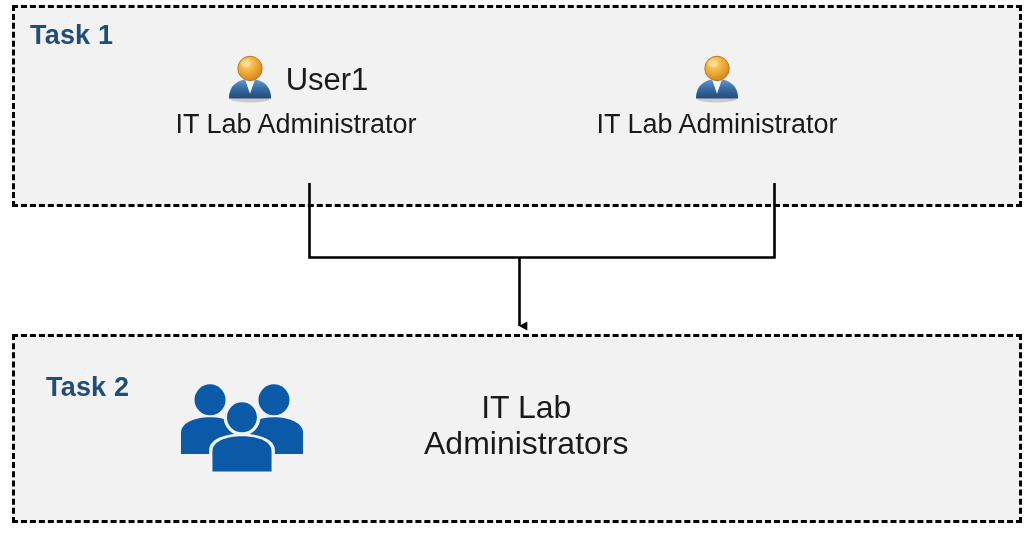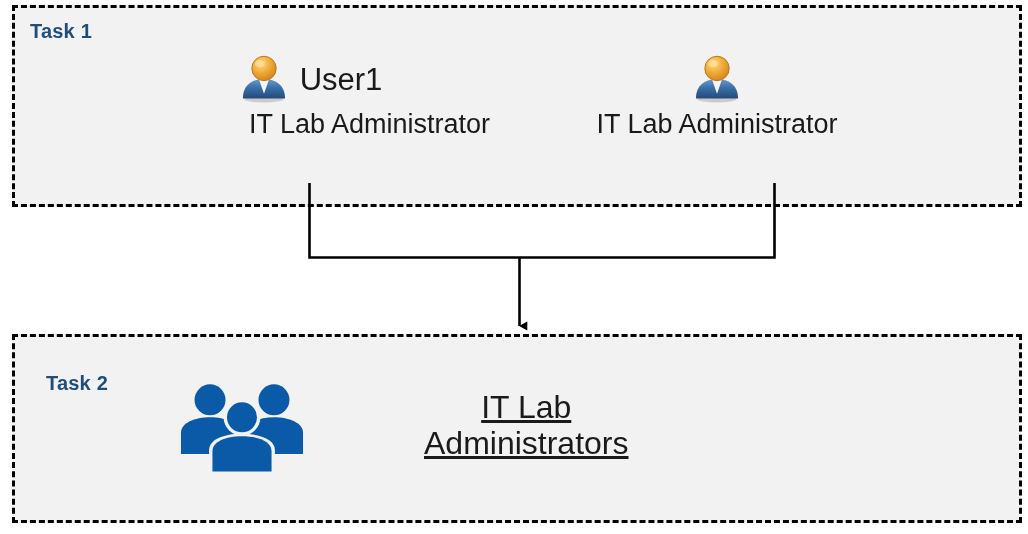--- a/index.html
+++ b/index.html
@@ -26,35 +26,35 @@
     box-sizing: border-box;
     background: #F2F2F2;
     border: 3px dashed #000000;
   }
   #task1-box { left: 12px;  top: 5px;   width: 1010px; height: 202px; }
   #task2-box { left: 12px;  top: 334px; width: 1010px; height: 189px; }
 
   .task-label {
     position: absolute;
     font-weight: bold;
-    font-size: 20px;
+    font-size: 27px;
     color: #1F4E79;
     letter-spacing: 0.2px;
     white-space: nowrap;
   }
   #task1-label { left: 30px; top: 20px; }
   #task2-label { left: 46px; top: 372px; }
 
   
   .person-group {
     position: absolute;
     width: 360px;
     text-align: center;
   }
-  #person-user1  { left: 130px; top: 50px; text-align: right; }
+  #person-user1  { left: 116px; top: 50px; }
   #person-guest  { left: 537px; top: 50px; }
 
   .person-row {
     display: flex;
     align-items: center;
     justify-content: center;
     gap: 10px;
     height: 58px;
   }
   .person-name {
@@ -85,21 +85,20 @@
     justify-content: flex-start;
     gap: 120px;
   }
   .group-icon { display: block; width: 124px; height: 92px; flex: 0 0 auto; }
   .group-name {
     font-size: 32px;
     color: #1a1a1a;
     line-height: 1.12;
     text-align: center;
     white-space: pre-line;
-    text-decoration: underline;
   }
 
   
   #connector {
     position: absolute;
     left: 0; top: 0;
     width: 1028px; height: 534px;
     pointer-events: none;
   }
 </style>

